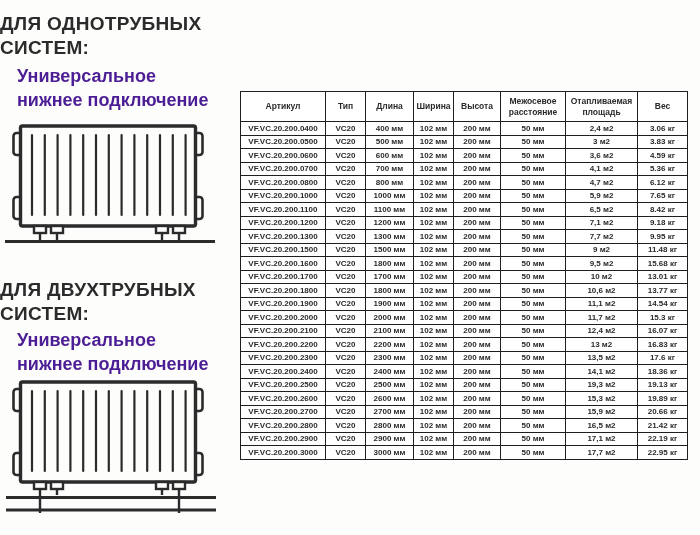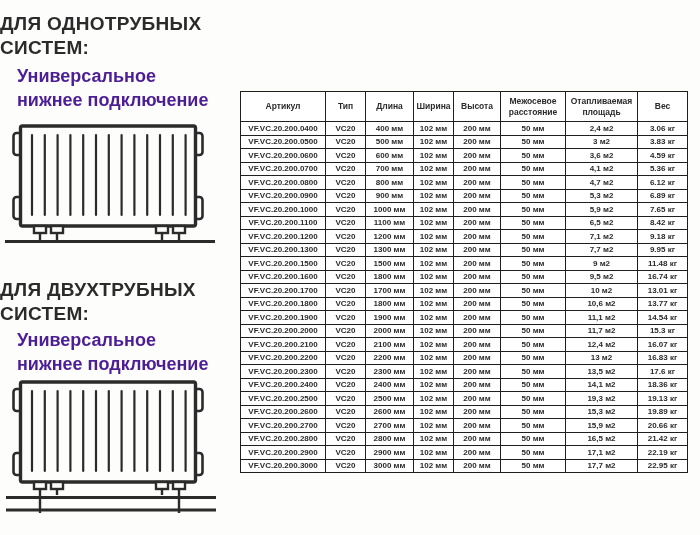--- a/index.html
+++ b/index.html
@@ -201,30 +201,20 @@
             <td>VF.VC.20.200.0800</td>
             <td>VC20</td>
             <td>800 мм</td>
             <td>102 мм</td>
             <td>200 мм</td>
             <td>50 мм</td>
             <td>4,7 м2</td>
             <td>6.12 кг</td>
           </tr>
           <tr>
-            <td>VF.VC.20.200.0900</td>
-            <td>VC20</td>
-            <td>900 мм</td>
-            <td>102 мм</td>
-            <td>200 мм</td>
-            <td>50 мм</td>
-            <td>5,3 м2</td>
-            <td>6.89 кг</td>
-          </tr>
-          <tr>
             <td>VF.VC.20.200.1000</td>
             <td>VC20</td>
             <td>1000 мм</td>
             <td>102 мм</td>
             <td>200 мм</td>
             <td>50 мм</td>
             <td>5,9 м2</td>
             <td>7.65 кг</td>
           </tr>
           <tr>
@@ -268,21 +258,21 @@
             <td>11.48 кг</td>
           </tr>
           <tr>
             <td>VF.VC.20.200.1600</td>
             <td>VC20</td>
             <td>1800 мм</td>
             <td>102 мм</td>
             <td>200 мм</td>
             <td>50 мм</td>
             <td>9,5 м2</td>
-            <td>16.74 кг</td>
+            <td>15.68 кг</td>
           </tr>
           <tr>
             <td>VF.VC.20.200.1700</td>
             <td>VC20</td>
             <td>1700 мм</td>
             <td>102 мм</td>
             <td>200 мм</td>
             <td>50 мм</td>
             <td>10 м2</td>
             <td>13.01 кг</td>

